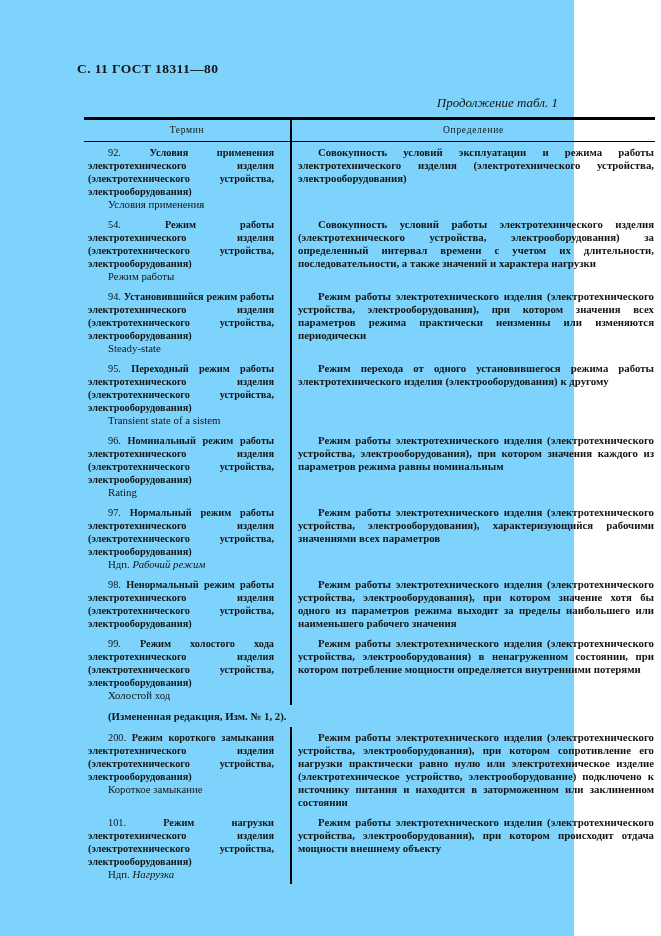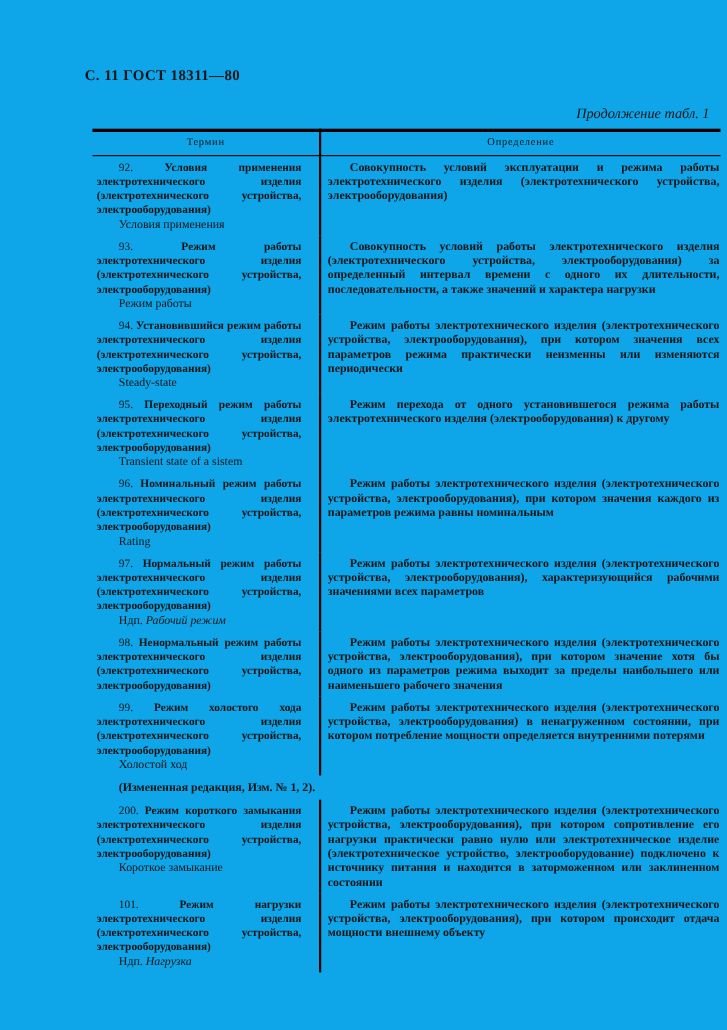--- a/index.html
+++ b/index.html
@@ -3,21 +3,21 @@
 <meta charset="utf-8">
 <style>
   html, body {
     margin: 0; padding: 0;
     width: 661px; height: 936px;
     background: #ffffff;
     overflow: hidden;
     font-family: "Liberation Serif", "DejaVu Serif", serif;
     color: #141414;
   }
-  .page { position: relative; width: 661px; height: 936px; background: #0ea5e9; }
+  .page { position: relative; width: 574px; height: 936px; background: #7dd3fc; }
 
   .page-header {
     position: absolute; left: 77px; top: 61px;
     font-weight: bold; font-size: 13.5px; letter-spacing: 0.4px;
     white-space: nowrap;
   }
   .continuation {
     position: absolute; right: 16px; top: 95px;
     font-style: italic; font-size: 13px;
     white-space: nowrap;
@@ -90,25 +90,25 @@
       <p class="term-p"><span class="num">92.</span> <span class="tname">Условия применения электротехнического изделия (электротехнического устройства, электрооборудования)</span></p>
     <p class="syn"><span>Условия применения</span></p>
           </td>
     <td class="def-cell">
       <p class="def-p">Совокупность условий эксплуатации и режима работы электротехнического изделия (электротехнического устройства, электрооборудования)</p>
     </td>
   </tr>
 
   <tr class="entry">
     <td class="term-cell">
-      <p class="term-p"><span class="num">93.</span> <span class="tname">Режим работы электротехнического изделия (электротехнического устройства, электрооборудования)</span></p>
+      <p class="term-p"><span class="num">54.</span> <span class="tname">Режим работы электротехнического изделия (электротехнического устройства, электрооборудования)</span></p>
     <p class="syn"><span>Режим работы</span></p>
           </td>
     <td class="def-cell">
-      <p class="def-p">Совокупность условий работы электротехнического изделия (электротехнического устройства, электрооборудования) за определенный интервал времени с одного их длительности, последовательности, а также значений и характера нагрузки</p>
+      <p class="def-p">Совокупность условий работы электротехнического изделия (электротехнического устройства, электрооборудования) за определенный интервал времени с учетом их длительности, последовательности, а также значений и характера нагрузки</p>
     </td>
   </tr>
 
 
   <tr class="entry">
     <td class="term-cell">
       <p class="term-p"><span class="num">94.</span> <span class="tname">Установившийся режим работы электротехнического изделия (электротехнического устройства, электрооборудования)</span></p>
     <p class="syn"><span>Steady-state</span></p>
           </td>
     <td class="def-cell">

